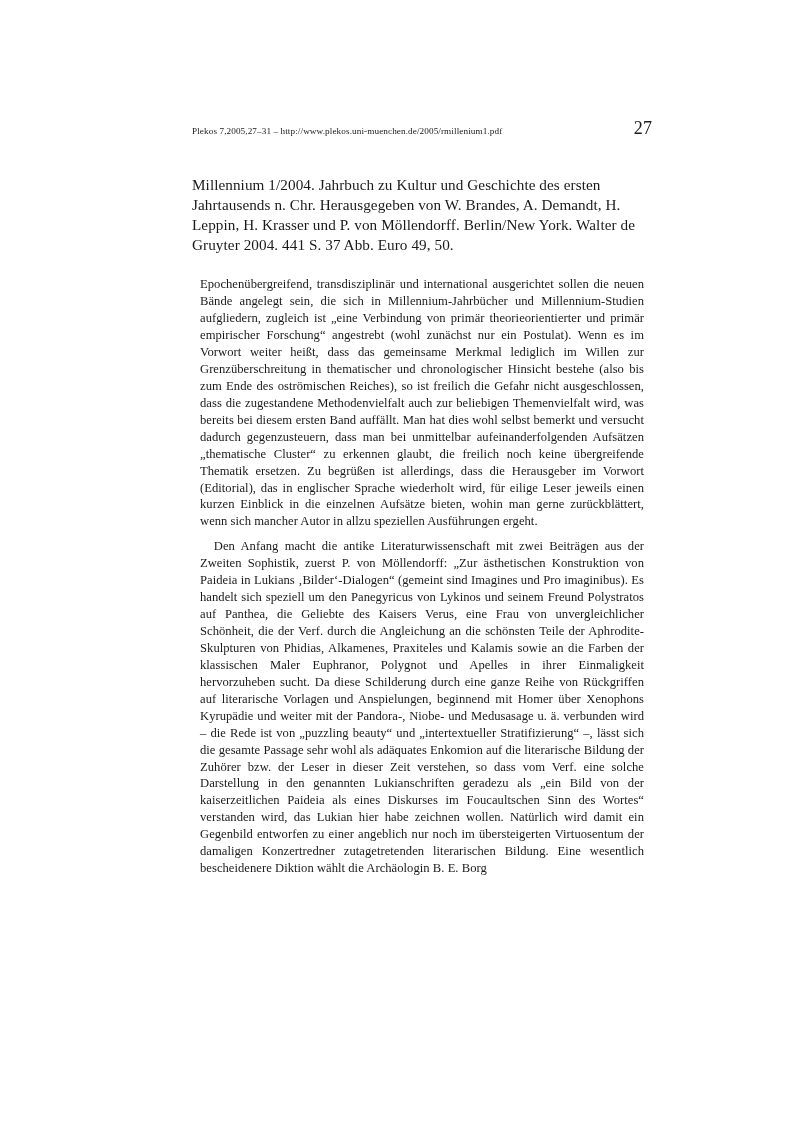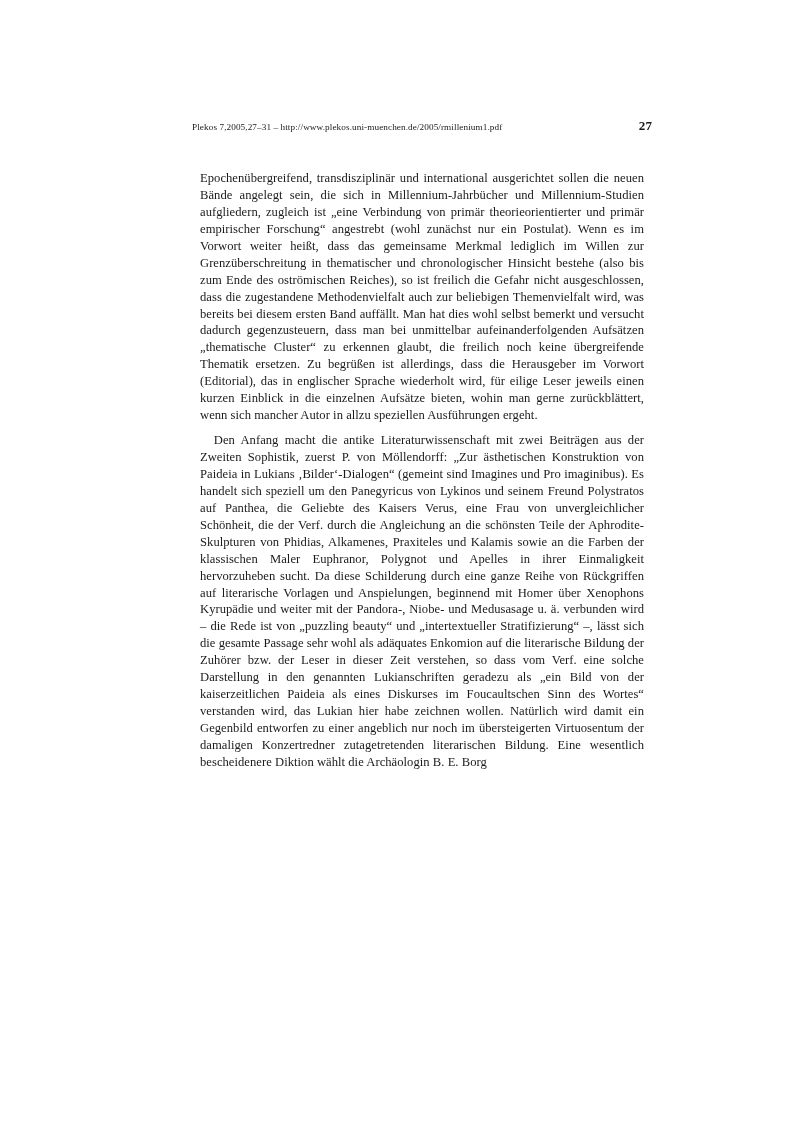--- a/index.html
+++ b/index.html
@@ -35,22 +35,22 @@
     justify-content: space-between;
     font-size: 9.2px;
     letter-spacing: 0.01em;
     color: #1a1a1a;
     margin-bottom: 36px;
   }
   .running-head .rh-left {
     white-space: nowrap;
   }
   .running-head .rh-page {
-    font-size: 13px;
-    font-weight: bold;
+    font-size: 18px;
+    font-weight: normal;
   }
   .doc-title {
     font-size: 15.2px;
     line-height: 1.32;
     text-align: left;
     margin: 0 0 21px 0;
     font-weight: normal;
     letter-spacing: 0.005em;
   }
   .body-par {
@@ -69,18 +69,19 @@
 <body>
 
 <div class="page">
   <div class="content">
 
     <div class="running-head">
       <span class="rh-left">Plekos 7,2005,27–31 – http://www.plekos.uni-muenchen.de/2005/rmillenium1.pdf</span>
       <span class="rh-page">27</span>
     </div>
 
+    <h1 class="doc-title">Millennium 1/2004. Jahrbuch zu Kultur und Geschichte des ersten Jahrtausends n. Chr. Herausgegeben von W. Brandes, A. Demandt, H. Leppin, H. Krasser und P. von Möllendorff. Berlin/New York. Walter de Gruyter 2004. 441 S. 37 Abb. Euro 49, 50.</h1>
 
     <p class="body-par">Epochenübergreifend, transdisziplinär und international ausgerichtet sollen die neuen Bände angelegt sein, die sich in Millennium-Jahrbücher und Millennium-Studien aufgliedern, zugleich ist „eine Verbindung von primär theorieorientierter und primär empirischer Forschung“ angestrebt (wohl zunächst nur ein Postulat). Wenn es im Vorwort weiter heißt, dass das gemeinsame Merkmal lediglich im Willen zur Grenzüberschreitung in thematischer und chronologischer Hinsicht bestehe (also bis zum Ende des oströmischen Reiches), so ist freilich die Gefahr nicht ausgeschlossen, dass die zugestandene Methodenvielfalt auch zur beliebigen Themenvielfalt wird, was bereits bei diesem ersten Band auffällt. Man hat dies wohl selbst bemerkt und versucht dadurch gegenzusteuern, dass man bei unmittelbar aufeinanderfolgenden Aufsätzen „thematische Cluster“ zu erkennen glaubt, die freilich noch keine übergreifende Thematik ersetzen. Zu begrüßen ist allerdings, dass die Herausgeber im Vorwort (Editorial), das in englischer Sprache wiederholt wird, für eilige Leser jeweils einen kurzen Einblick in die einzelnen Aufsätze bieten, wohin man gerne zurückblättert, wenn sich mancher Autor in allzu speziellen Ausführungen ergeht.</p>
     <p class="body-par">Den Anfang macht die antike Literaturwissenschaft mit zwei Beiträgen aus der Zweiten Sophistik, zuerst P. von Möllendorff: „Zur ästhetischen Konstruktion von Paideia in Lukians ‚Bilder‘-Dialogen“ (gemeint sind Imagines und Pro imaginibus). Es handelt sich speziell um den Panegyricus von Lykinos und seinem Freund Polystratos auf Panthea, die Geliebte des Kaisers Verus, eine Frau von unvergleichlicher Schönheit, die der Verf. durch die Angleichung an die schönsten Teile der Aphrodite-Skulpturen von Phidias, Alkamenes, Praxiteles und Kalamis sowie an die Farben der klassischen Maler Euphranor, Polygnot und Apelles in ihrer Einmaligkeit hervorzuheben sucht. Da diese Schilderung durch eine ganze Reihe von Rückgriffen auf literarische Vorlagen und Anspielungen, beginnend mit Homer über Xenophons Kyrupädie und weiter mit der Pandora-, Niobe- und Medusasage u. ä. verbunden wird – die Rede ist von „puzzling beauty“ und „intertextueller Stratifizierung“ –, lässt sich die gesamte Passage sehr wohl als adäquates Enkomion auf die literarische Bildung der Zuhörer bzw. der Leser in dieser Zeit verstehen, so dass vom Verf. eine solche Darstellung in den genannten Lukianschriften geradezu als „ein Bild von der kaiserzeitlichen Paideia als eines Diskurses im Foucaultschen Sinn des Wortes“ verstanden wird, das Lukian hier habe zeichnen wollen. Natürlich wird damit ein Gegenbild entworfen zu einer angeblich nur noch im übersteigerten Virtuosentum der damaligen Konzertredner zutagetretenden literarischen Bildung. Eine wesentlich bescheidenere Diktion wählt die Archäologin B. E. Borg</p>
 
   </div>
 </div>
 
 </body></html>

